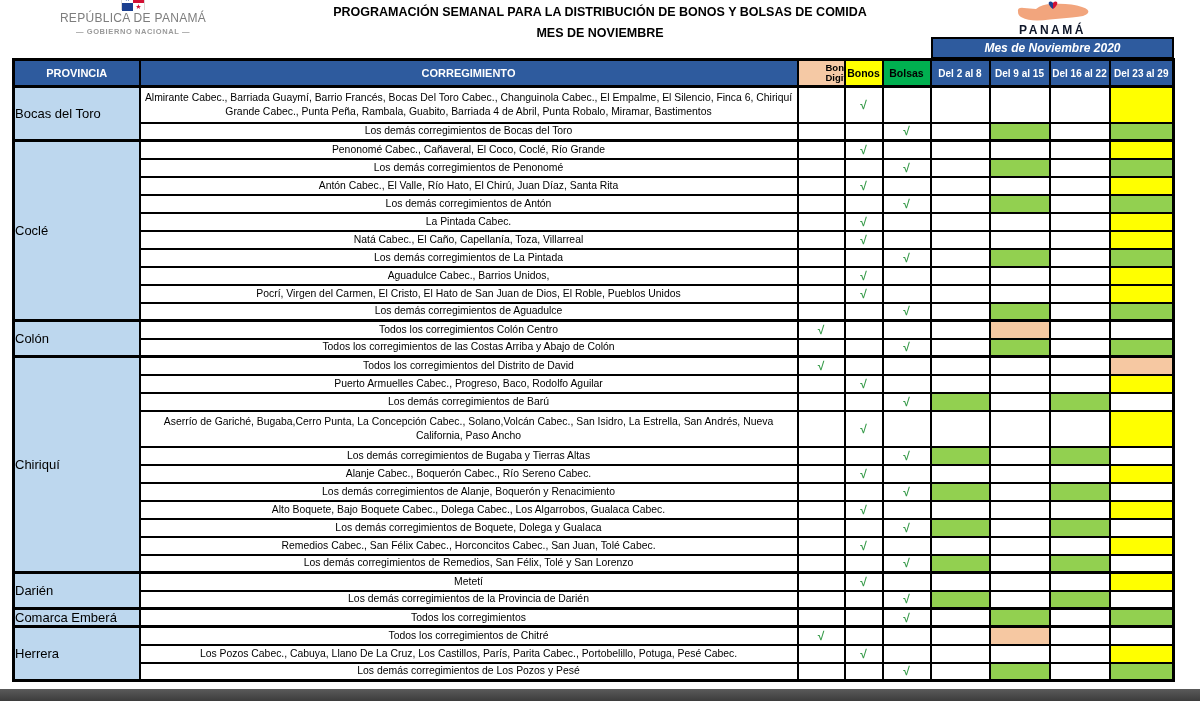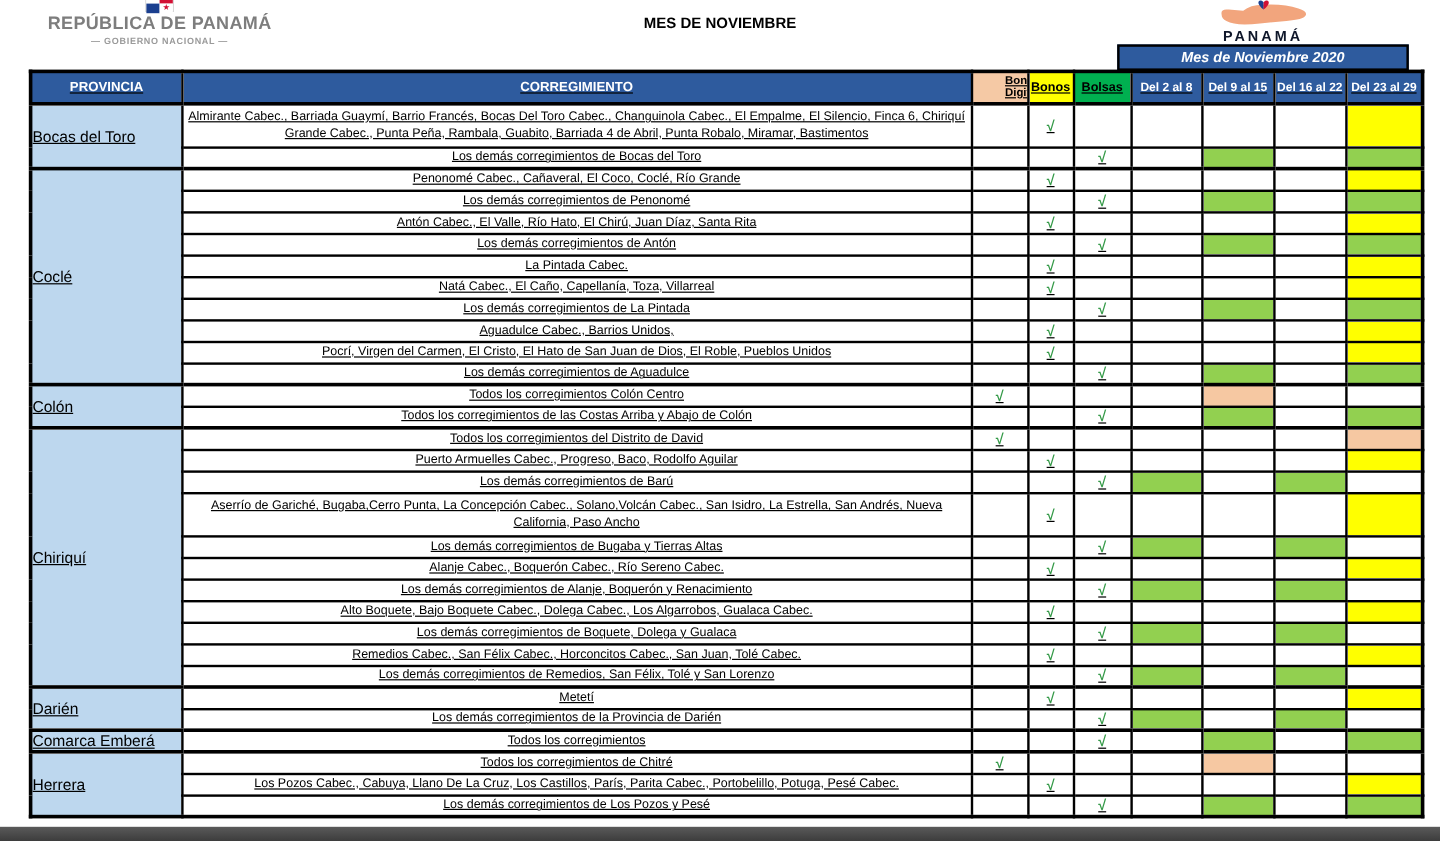--- a/index.html
+++ b/index.html
@@ -8,42 +8,42 @@
   .page { position: relative; width: 1200px; height: 701px; background: #fff; overflow: hidden; }
 
   
   .gov-logo { position: absolute; left: 28px; top: 0; width: 210px; text-align: center; }
   .flag { width: 24px; height: 16px; margin: -6px auto 1px; display: grid;
           grid-template-columns: 1fr 1fr; grid-template-rows: 1fr 1fr; border: 0.5px solid #d8d8d8; }
   .flag .q1 { background: #fff; color: #1b3f8f; font-size: 7px; line-height: 8px; }
   .flag .q2 { background: #d21034; }
   .flag .q3 { background: #1b3f8f; }
   .flag .q4 { background: #fff; color: #d21034; font-size: 7px; line-height: 8px; }
-  .gov-title { font-size: 15px; font-weight: bold; color: #7d7d7d; letter-spacing: 0.3px; }
+  .gov-title { font-size: 12px; font-weight: normal; color: #7d7d7d; letter-spacing: 0.3px; }
   .gov-sub { font-size: 7.5px; font-weight: bold; color: #9a9a9a; letter-spacing: 0.6px; margin-top: 2px; }
 
   .main-title { position: absolute; left: 290px; right: 290px; top: 5px; text-align: center; color: #000; }
   .main-title .t1 { font-size: 12.5px; font-weight: bold; }
   .main-title .t2 { font-size: 12.5px; font-weight: bold; margin-top: 7px; }
 
   .solidario-logo { position: absolute; left: 975px; width: 155px; top: 0; text-align: center; }
   .hand-wrap { height: 22px; position: relative; }
   .mini-heart { position: absolute; left: 50%; top: -4px; transform: translateX(-50%); }
   .sol-t1 { font-size: 12px; font-weight: bold; color: #0f172a; letter-spacing: 2.5px; margin-top: 1px; }
   .sol-t2 { font-size: 8px; font-weight: bold; color: #22222e; letter-spacing: 2.2px; }
 
   
   .month-band { position: absolute; left: 931px; top: 37px; width: 243px; height: 22px;
                 background: var(--header-blue); border: 2.5px solid #000; color: #fff;
                 font-size: 12px; font-weight: bold; font-style: italic; text-align: left;
                 display: flex; align-items: center; justify-content: center; }
 
   
-  table.sched { position: absolute; left: 24px; top: 58px; width: 1160px;
-                border-collapse: collapse; table-layout: fixed; border: 3px solid #000; text-decoration: underline; }
+  table.sched { position: absolute; left: 12px; top: 58px; width: 1160px;
+                border-collapse: collapse; table-layout: fixed; border: 3px solid #000; }
   table.sched td, table.sched th { border: 2px solid #000; overflow: hidden; }
   tr.group-start td, tr.group-start th { border-top: 3px solid #000; }
 
   th.h-blue { background: var(--header-blue); color: #fff; font-size: 11px; font-weight: bold; height: 27px; }
   th.h-week { background: var(--header-blue); color: #fff; font-size: 10px; font-weight: bold; }
   th.h-digital { background: var(--peach-header); color: #000; font-size: 9.5px; font-weight: bold; line-height: 1.1; padding-left: 27px; }
   th.h-bonos { background: var(--cell-yellow); color: #000; font-size: 10.5px; font-weight: bold; }
   th.h-bolsas { background: var(--bolsas-green); color: #000; font-size: 10.5px; font-weight: bold; }
 
   td.province-cell { background: var(--province-blue); text-align: left; vertical-align: middle;
@@ -71,20 +71,21 @@
       <div class="q1">★</div>
       <div class="q2"></div>
       <div class="q3"></div>
       <div class="q4">★</div>
     </div>
     <div class="gov-title">REPÚBLICA DE PANAMÁ</div>
     <div class="gov-sub">— GOBIERNO NACIONAL —</div>
   </div>
 
   <div class="main-title">
+    <div class="t1">PROGRAMACIÓN SEMANAL PARA LA DISTRIBUCIÓN DE BONOS Y BOLSAS DE COMIDA</div>
     <div class="t2">MES DE NOVIEMBRE</div>
   </div>
 
   <div class="solidario-logo">
     <div class="hand-wrap">
       <span class="mini-heart">
         <svg width="12" height="10" viewBox="0 0 12 10">
           <path d="M6 9 C1 5.2 0.6 1.6 3.4 1.4 C5 1.3 6 3 6 3 Z" fill="#1b3f8f"></path>
           <path d="M6 9 C11 5.2 11.4 1.6 8.6 1.4 C7 1.3 6 3 6 3 Z" fill="#d21034"></path>
         </svg>

